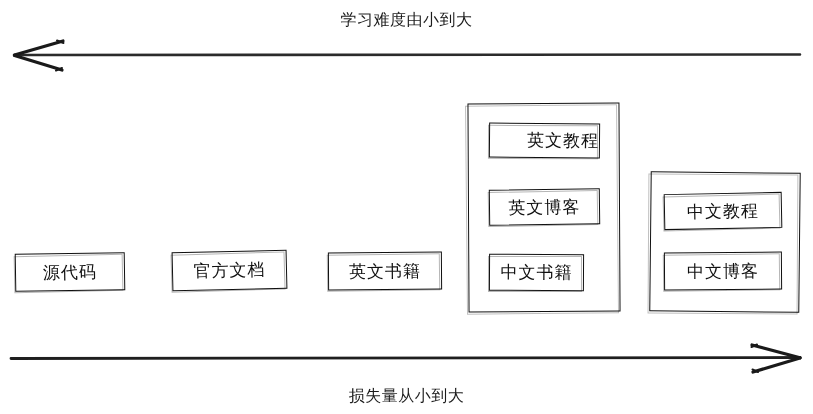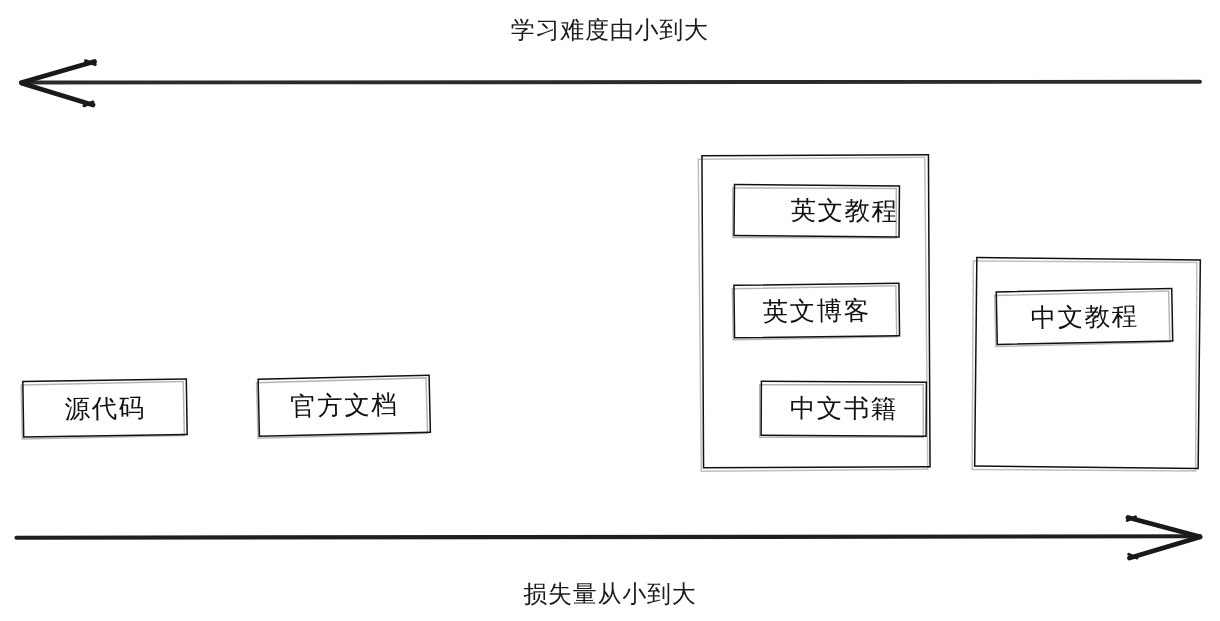--- a/index.html
+++ b/index.html
@@ -116,39 +116,45 @@
   </svg>
 
   <div class="node r1" style="left:15px; top:253px; width:110px; height:38px;">
     <span class="node-label">源代码</span>
   </div>
 
   <div class="node r2" style="left:172px; top:251px; width:115px; height:39px;">
     <span class="node-label">官方文档</span>
   </div>
 
+  <div class="node r3" style="left:328px; top:252px; width:114px; height:38px;">
+    <span class="node-label">英文书籍</span>
+  </div>
 
   <div class="group r9" style="left:468px; top:103px; width:152px; height:209px;">
   </div>
 
   <div class="node r4" style="left:489px; top:123px; width:111px; height:35px;justify-content:flex-end;">
     <span class="node-label">英文教程</span>
   </div>
 
   <div class="node r5" style="left:489px; top:189px; width:111px; height:36px;">
     <span class="node-label">英文博客</span>
   </div>
 
-  <div class="node r6" style="left:507px; top:254px; width:111px; height:37px;">
+  <div class="node r6" style="left:489px; top:254px; width:95px; height:37px;">
     <span class="node-label">中文书籍</span>
   </div>
 
   <div class="group r8" style="left:650px; top:172px; width:150px; height:140px;">
   </div>
 
   <div class="node r7" style="left:664px; top:193px; width:118px; height:36px;">
     <span class="node-label">中文教程</span>
   </div>
 
+  <div class="node r3" style="left:664px; top:252px; width:118px; height:38px;">
+    <span class="node-label">中文博客</span>
+  </div>
 
   <div class="axis-label" id="label-bottom">损失量从小到大</div>
 
 </div>
 
 </body></html>

